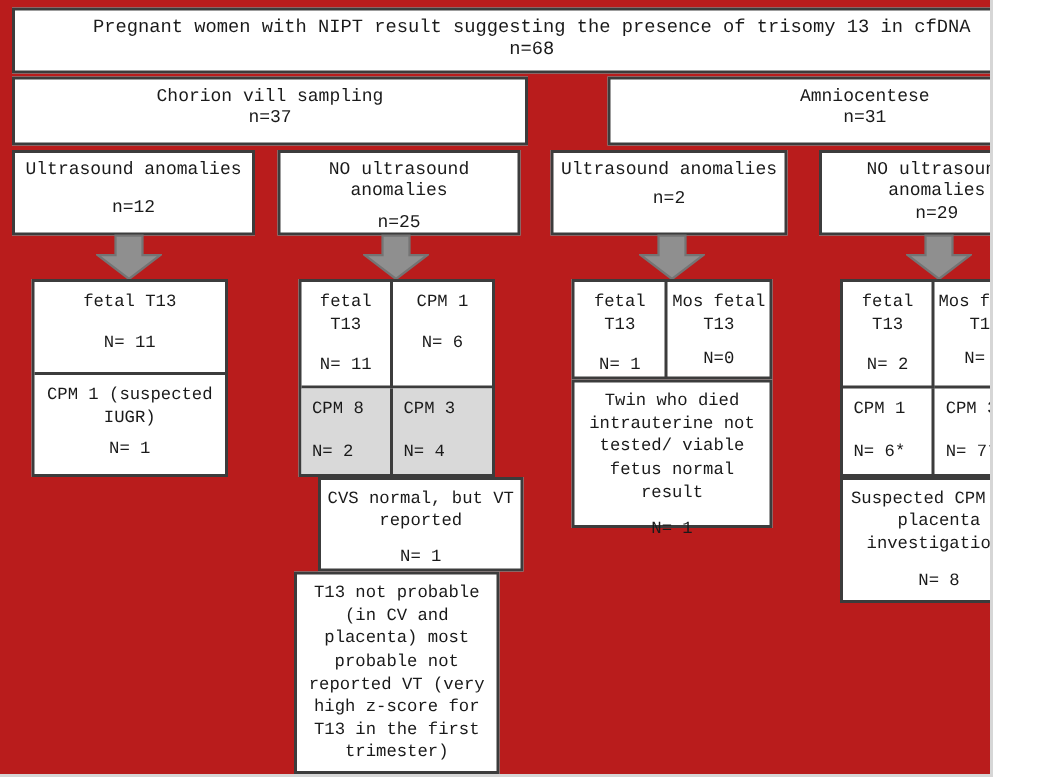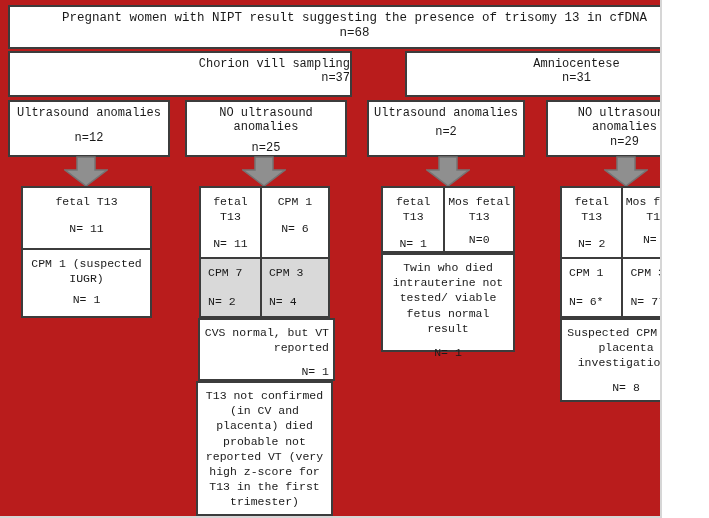--- a/index.html
+++ b/index.html
@@ -38,21 +38,21 @@
 </head>
 <body>
 
 <div class="canvas">
 
   <div class="box hdr root-box" style="left:8px;top:5px;width:693px;height:44px;">
     <div class="lbl">Pregnant women with NIPT result suggesting the presence of trisomy 13 in cfDNA</div>
     <div class="cnt">n=68</div>
   </div>
 
-  <div class="box hdr" style="left:8px;top:51px;width:344px;height:46px;text-align:right;">
+  <div class="box hdr" style="left:8px;top:51px;width:344px;height:46px;">
     <div class="lbl">Chorion vill sampling</div>
     <div class="cnt">n=37</div>
   </div>
   <div class="box hdr" style="left:358px;top:51px;width:343px;height:46px;margin-left:47px;">
     <div class="lbl">Amniocentese</div>
     <div class="cnt">n=31</div>
   </div>
 
   <div class="box hdr" style="left:8px;top:100px;width:162px;height:57px;">
     <div class="lbl">Ultrasound anomalies</div>
@@ -98,34 +98,34 @@
   <div class="box grid2" style="left:199px;top:186px;width:131px;height:132px;">
     <div class="cell center br bb">
       <div>fetal T13</div>
       <div class="cnt">N= 11</div>
     </div>
     <div class="cell center bb">
       <div>CPM 1</div>
       <div class="cnt">N= 6</div>
     </div>
     <div class="cell leftal br shaded">
-      <div>CPM 7</div>
+      <div>CPM 8</div>
       <div class="cnt" style="margin-top:14px;">N= 2</div>
     </div>
     <div class="cell leftal shaded">
       <div>CPM 3</div>
       <div class="cnt" style="margin-top:14px;">N= 4</div>
     </div>
   </div>
-  <div class="box note" style="left:198px;top:318px;width:137px;height:63px;text-align:right;">
+  <div class="box note" style="left:212px;top:318px;width:137px;height:63px;">
     <div>CVS normal, but VT reported</div>
     <div class="cnt">N= 1</div>
   </div>
   <div class="box note" style="left:196px;top:381px;width:137px;height:135px;">
-    <div>T13 not confirmed (in CV and placenta) died probable not reported VT (very high z-score for T13 in the first trimester)</div>
+    <div>T13 not probable (in CV and placenta) most probable not reported VT (very high z-score for T13 in the first trimester)</div>
     <div class="cnt">N= 1</div>
   </div>
 
   <div class="box grid2" style="left:381px;top:186px;width:134px;height:67px;">
     <div class="cell center br">
       <div>fetal T13</div>
       <div class="cnt">N= 1</div>
     </div>
     <div class="cell center">
       <div>Mos fetal T13</div>

